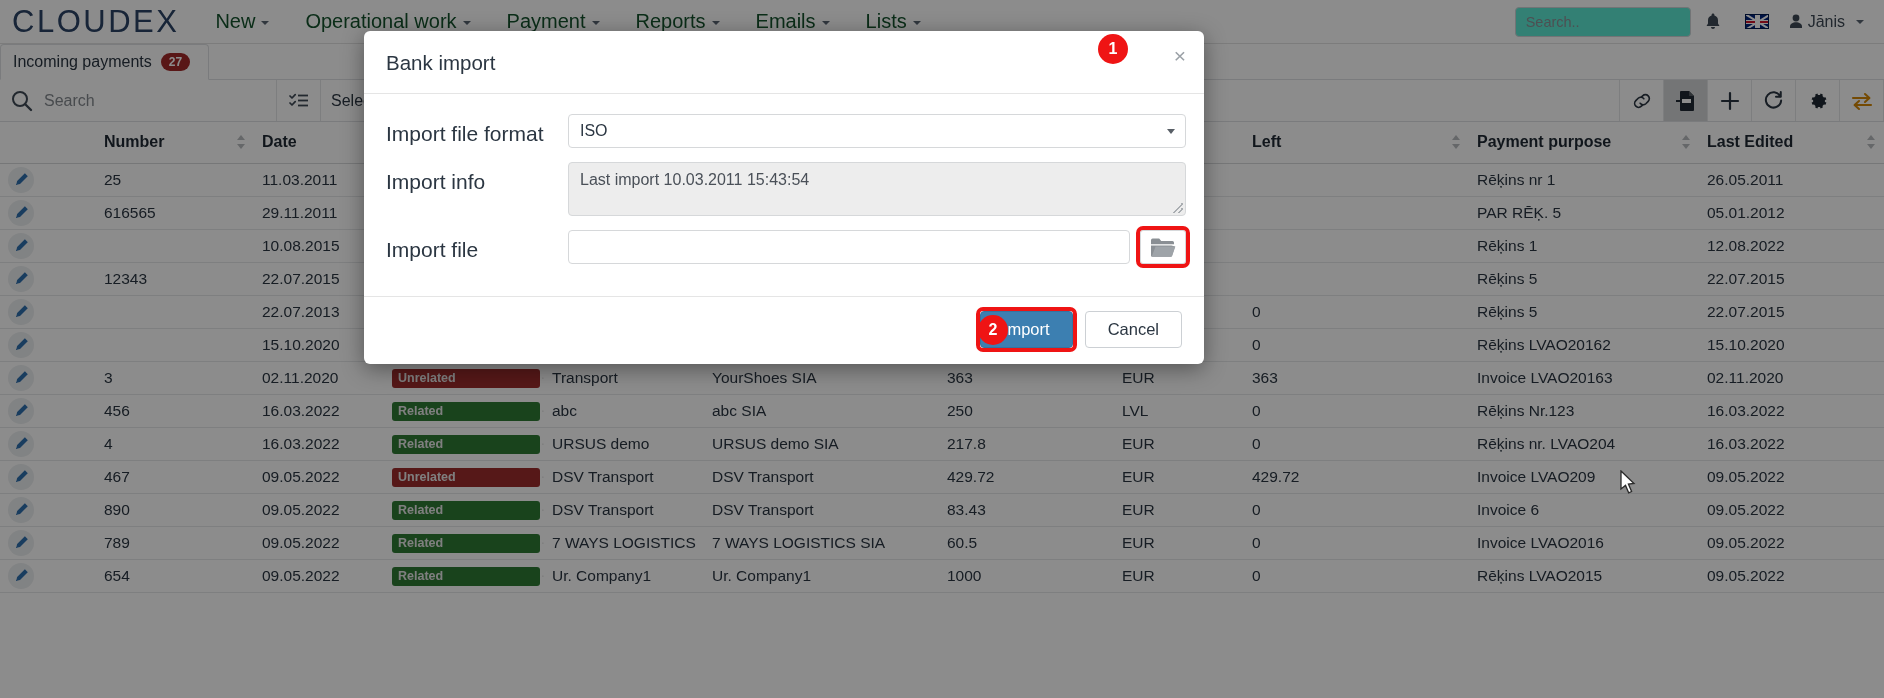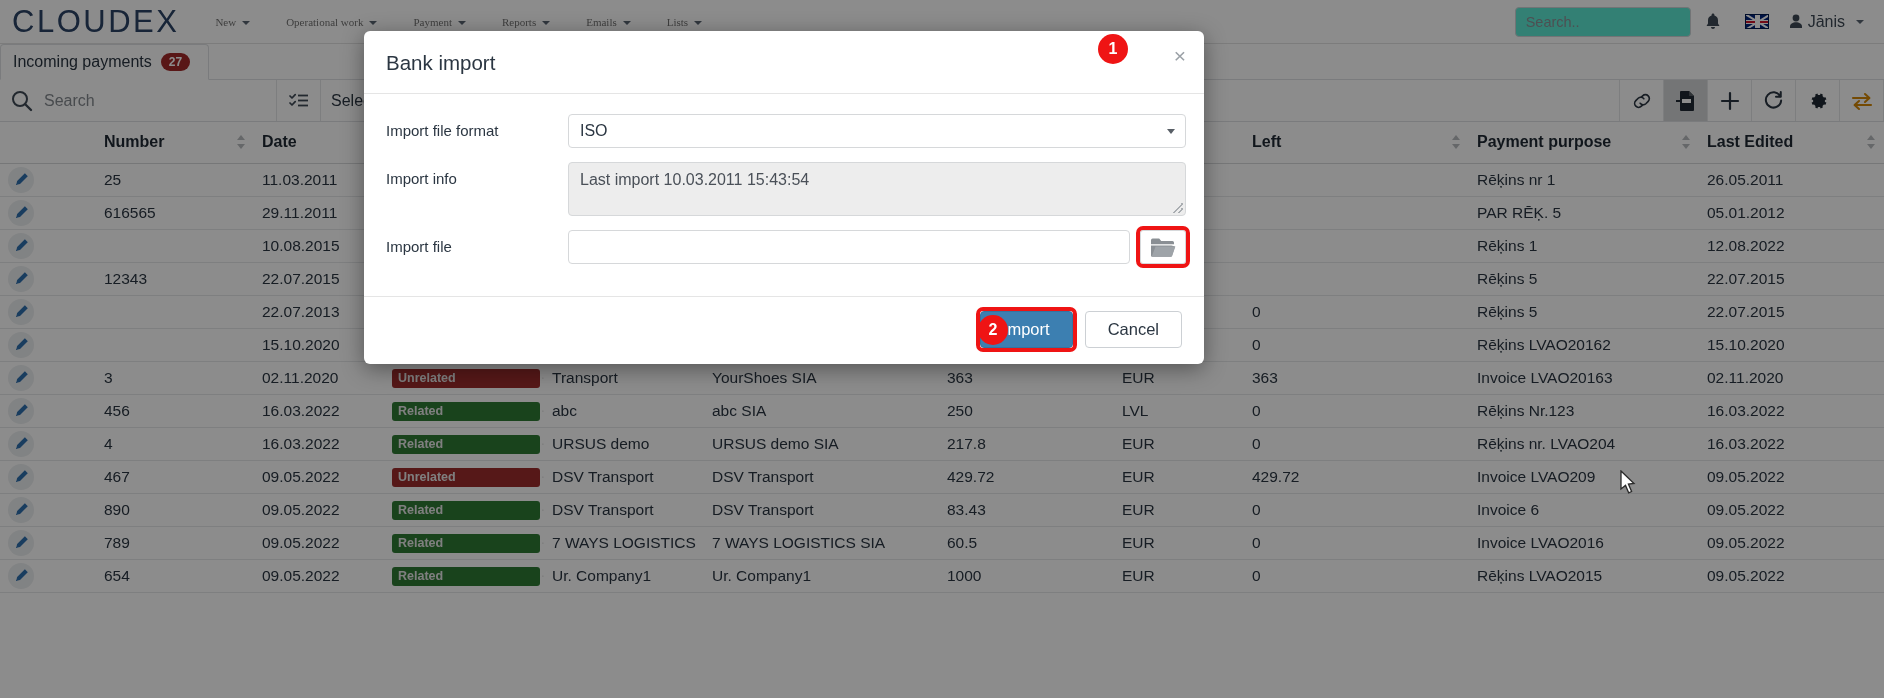--- a/index.html
+++ b/index.html
@@ -32,26 +32,25 @@
     font-size: 31px;
     letter-spacing: 2.5px;
     color: #2c4466;
     font-weight: 300;
     line-height: 1;
     padding-right: 18px;
     white-space: nowrap;
   }
   .navlinks { display: flex; align-items: center; gap: 0px; }
   .navlink {
-    font-size: 11px;
-    color: #737373;
+    font-size: 20px;
+    color: #14532d;
     padding: 10px 18px;
     white-space: nowrap;
     cursor: pointer;
-    font-family: Liberation Serif, serif;
   }
   .caret {
     display: inline-block;
     width: 0; height: 0;
     margin-left: 6px;
     border-left: 4px solid transparent;
     border-right: 4px solid transparent;
     border-top: 4px solid #5a6472;
     vertical-align: middle;
   }
@@ -265,21 +264,21 @@
   .modal-close {
     position: absolute; right: 18px; top: 14px;
     font-size: 21px; color: #9aa0a6;
     cursor: pointer; line-height: 1;
     background: none; border: none;
   }
   .modal-body { padding: 20px 18px 18px 22px; }
   .frow { display: flex; align-items: flex-start; margin-bottom: 14px; }
   .flabel {
     width: 182px;
-    font-size: 15px;
+    font-size: 21px;
     color: #2b3642;
     padding-top: 8px;
     flex: 0 0 182px;
   }
   .fctl { flex: 1; display: flex; align-items: flex-start; }
   .select-box {
     position: relative;
     width: 100%; height: 34px;
     border: 1px solid #d6d8da;
     border-radius: 4px;

